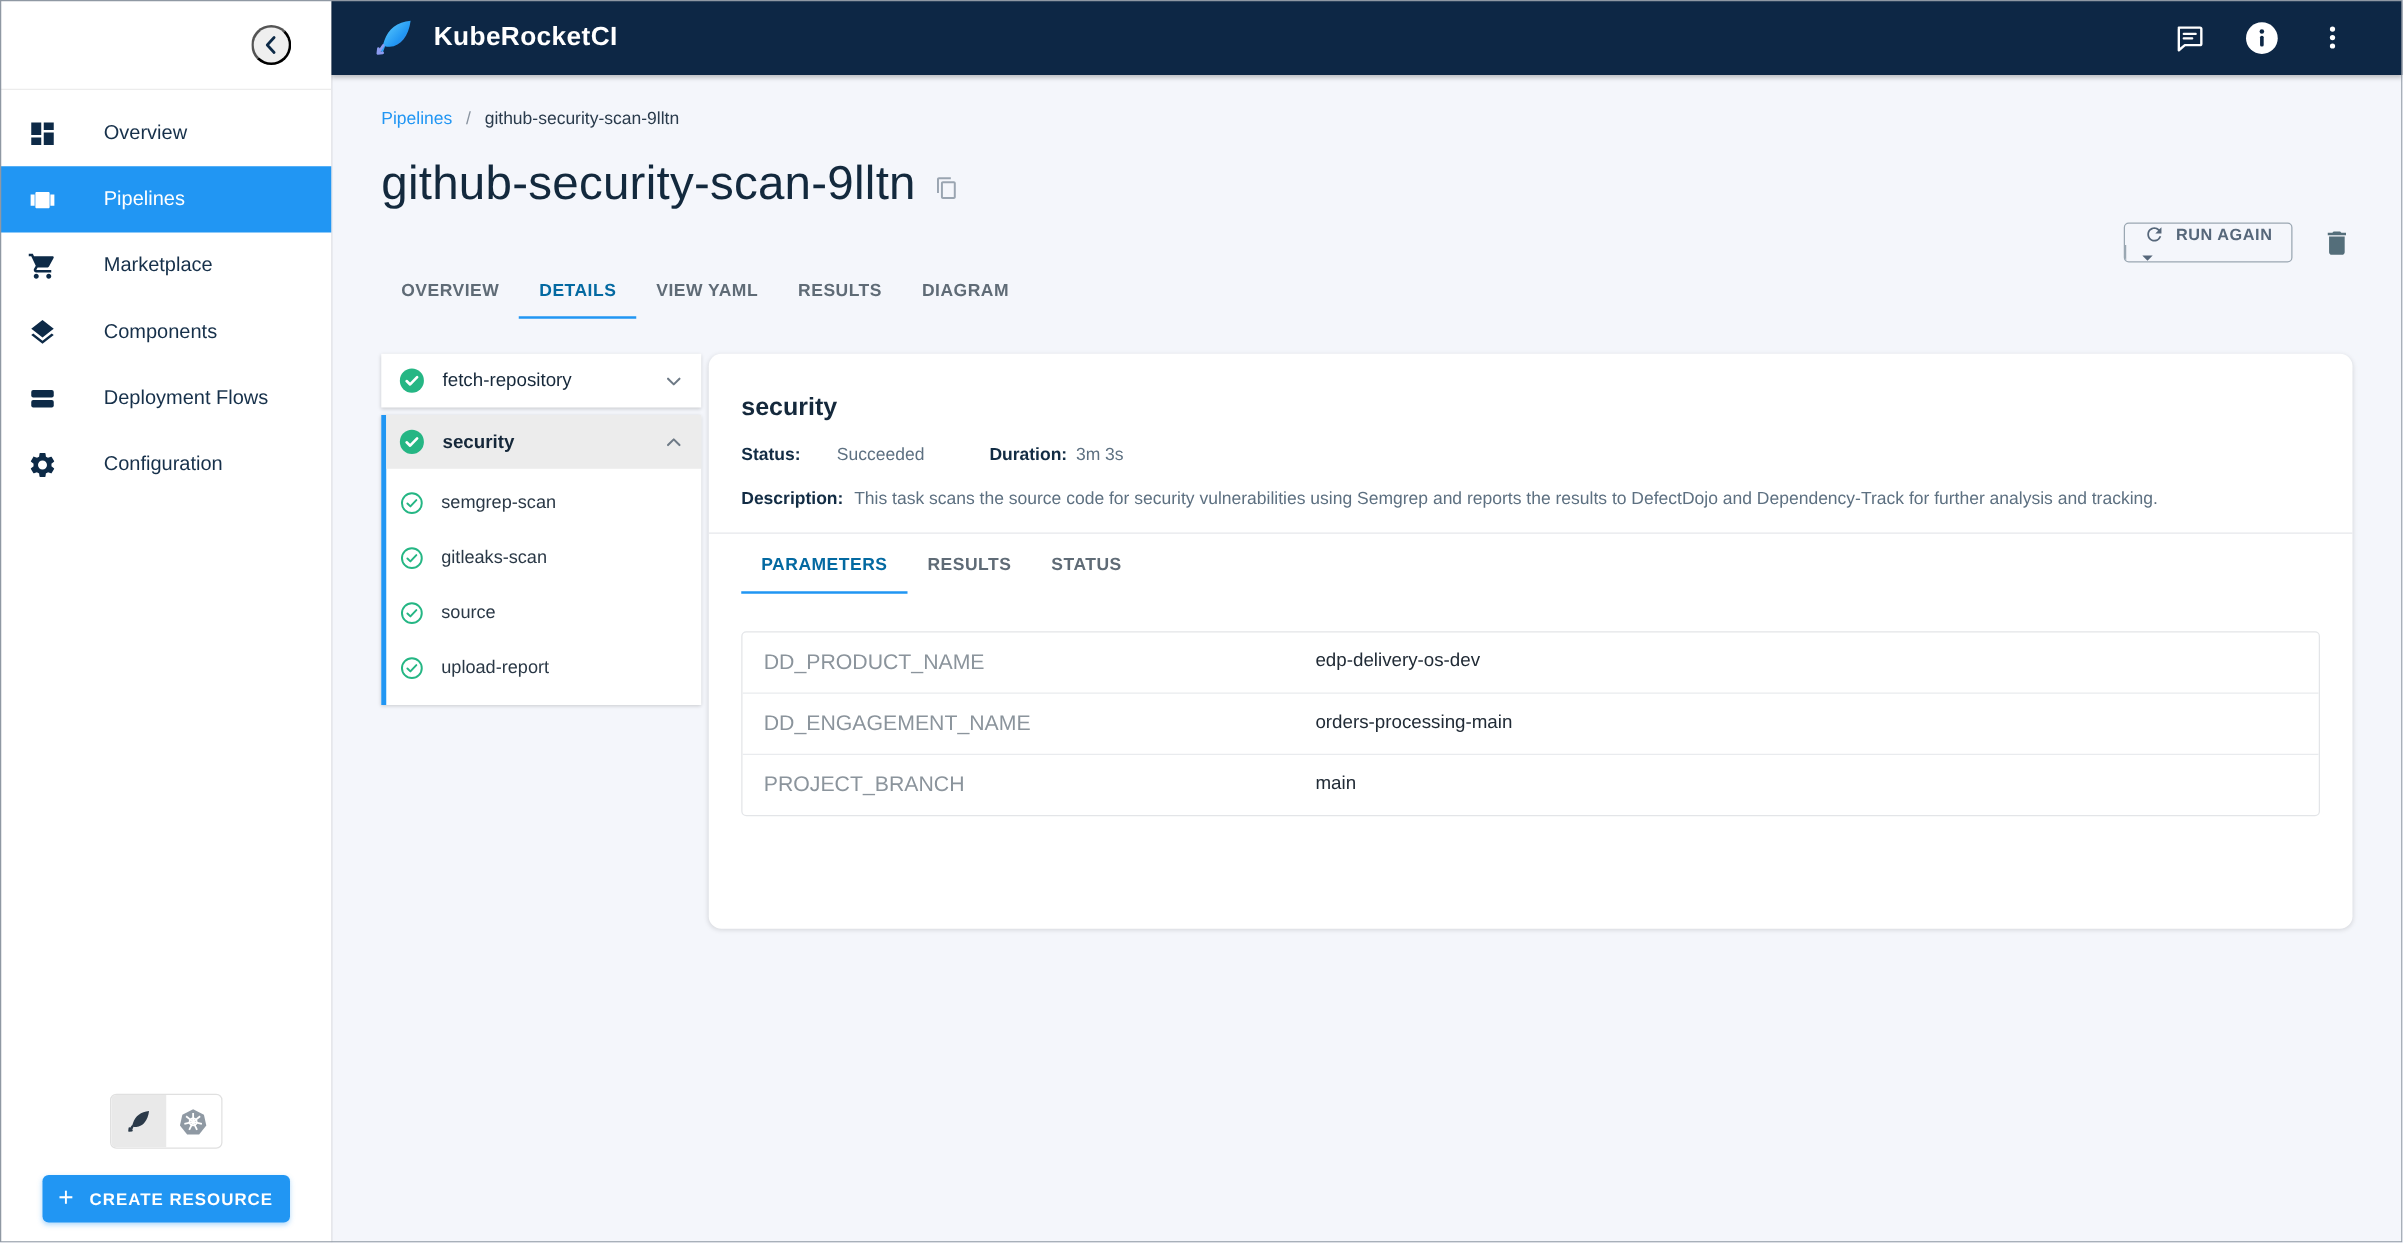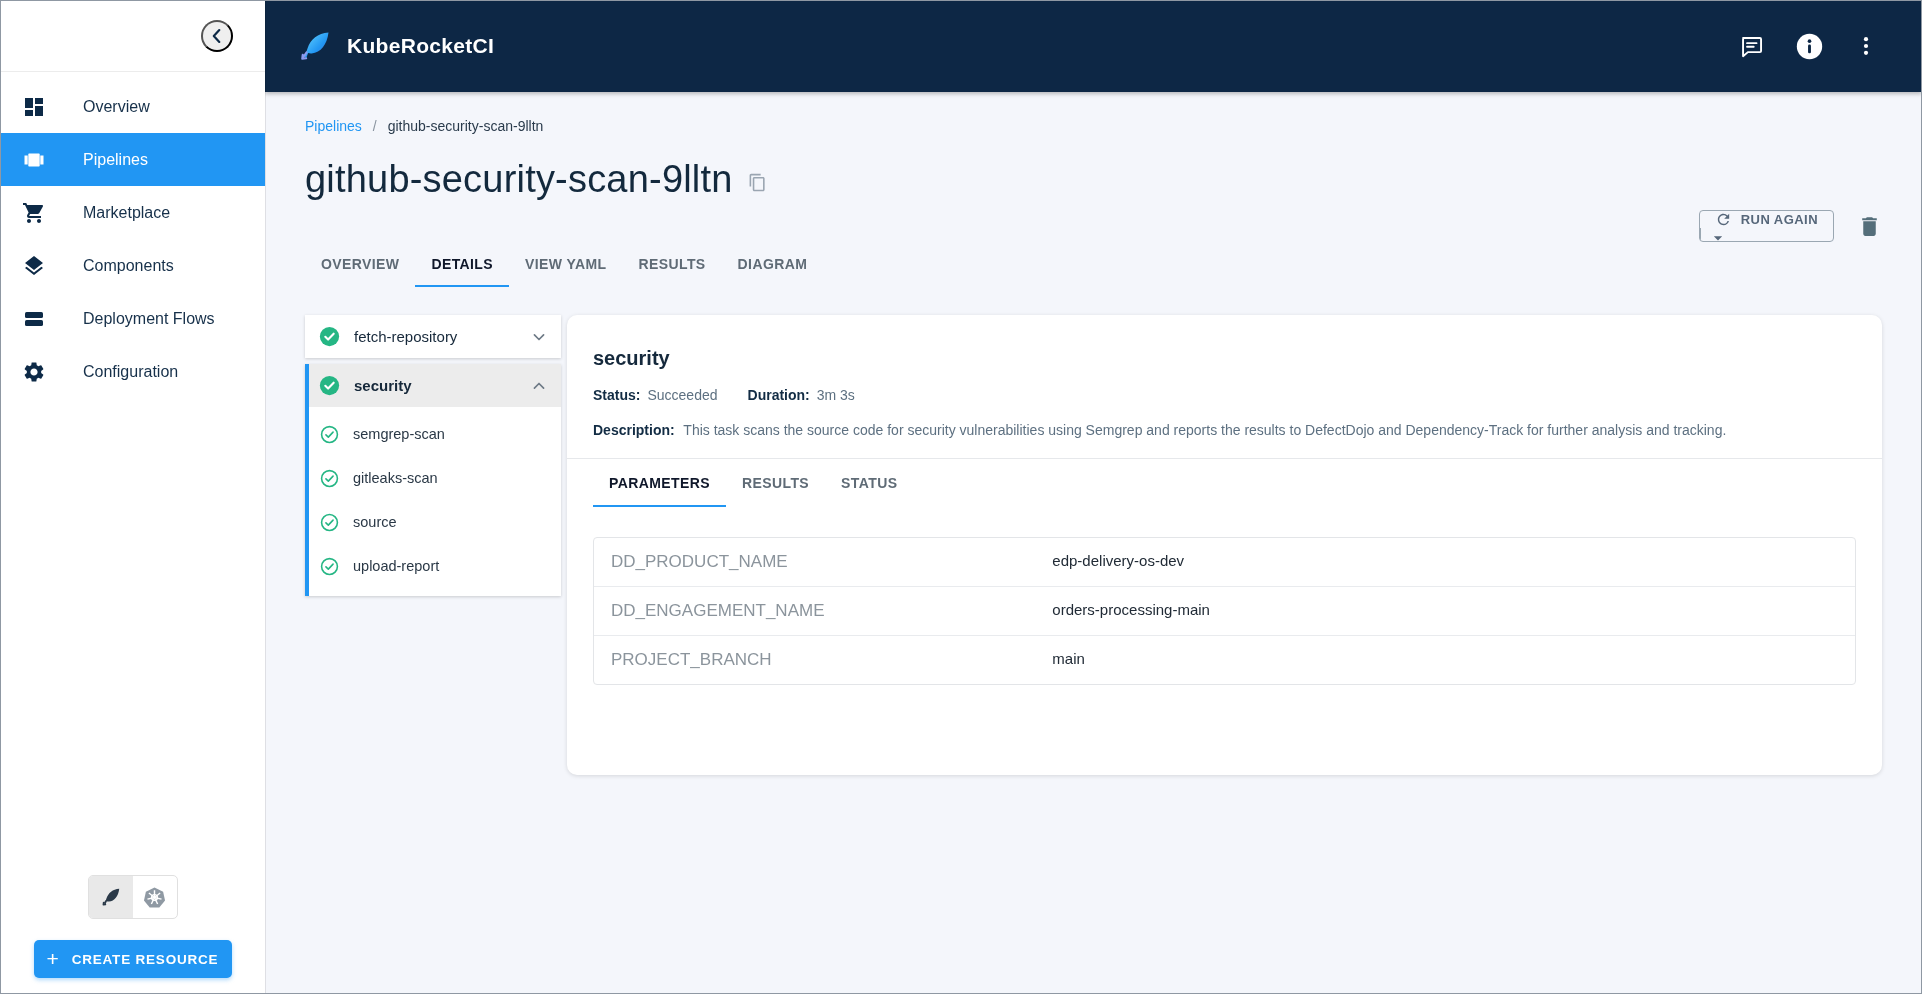--- a/index.html
+++ b/index.html
@@ -28,21 +28,21 @@
   .toggle-btn { width:45px; height:42px; display:flex; align-items:center; justify-content:center; cursor:pointer; }
   .toggle-btn.selected { background:#e9e9e9; }
   .create-btn { width:198px; height:38px; margin:0 auto; background:#2196f3; border:none; border-radius:5px;
                 color:#fff; font-family:"Liberation Sans",sans-serif; font-size:13.5px; font-weight:700;
                 letter-spacing:.8px; display:flex; align-items:center; justify-content:center; gap:12px;
                 cursor:pointer; box-shadow:0 2px 4px rgba(33,150,243,.35); }
   .create-btn .plus { font-size:21px; font-weight:400; line-height:1; margin-top:-2px; }
 
   
   .main { flex:1; display:flex; flex-direction:column; }
-  .appbar { height:92px; background:#0d2745; display:flex; align-items:center;
+  .appbar { height:60px; background:#0d2745; display:flex; align-items:center;
             padding:0 44px 0 32px; box-shadow:0 2px 4px rgba(0,0,0,.25); flex-shrink:0; }
   .brand { display:flex; align-items:center; gap:14px; }
   .brand-title { color:#fff; font-size:21px; font-weight:700; letter-spacing:.3px; }
   .appbar-spacer { flex:1; }
   .appbar-actions { display:flex; align-items:center; gap:30px; }
   .icon-btn { background:none; border:none; cursor:pointer; display:flex; align-items:center; justify-content:center; padding:0; }
 
   .content { flex:1; padding:0 40px; position:relative; }
 
   .breadcrumb { margin-top:26px; display:flex; align-items:center; gap:11px; font-size:14px; }
@@ -59,41 +59,41 @@
                  border-left:1px solid #9aa7b2; cursor:pointer; }
   .trash-btn { margin-left:23px; }
 
   .page-title-row { margin-top:24px; display:flex; align-items:center; gap:15px; }
   .page-title { font-size:38px; font-weight:400; color:#13293d; letter-spacing:.2px; }
   .copy-btn { margin-top:6px; }
 
   .tabs { display:flex; margin-top:40px; }
   .tab { padding:15px 16px 13px 16px; font-size:14px; font-weight:600; letter-spacing:.4px;
          color:#5f6b76; border-bottom:2px solid transparent; cursor:pointer; }
-  .tab.active { color:#0f172a; border-bottom-color:#2196f3; }
+  .tab.active { color:#0369a1; border-bottom-color:#2196f3; }
 
   .content-row { display:flex; align-items:flex-start; margin-top:28px; gap:6px; }
 
   
   .tasks-col { width:256px; flex-shrink:0;text-align:right; }
   .task-card { background:#fff; box-shadow:0 1px 3px rgba(0,0,0,.18); margin-bottom:6px; }
   .task-row { height:43px; display:flex; align-items:center; gap:14px; padding:0 12px 0 14px;
               font-size:15px; color:#16283a; cursor:pointer; }
   .task-row .chev { margin-left:auto; display:flex; }
   .task-group { background:#fff; box-shadow:0 1px 3px rgba(0,0,0,.18); border-left:4px solid #2196f3; margin-bottom:6px; }
   .task-group .task-row.header { background:#ececec; font-weight:700; padding-left:10px; }
   .steps { padding:5px 0 8px 0; }
   .step-row { height:44px; display:flex; align-items:center; gap:14px; padding-left:11px;
               font-size:14.5px; color:#2a3846; cursor:pointer; }
 
   
   .detail-card { flex:1; background:#fff; border-radius:10px; box-shadow:0 1px 4px rgba(0,0,0,.13);
                  padding:26px 26px 0 26px; min-height:460px; }
   .detail-title { font-size:20px; font-weight:700; color:#15293c; margin-top:6px; }
-  .status-row { margin-top:17px; display:flex; font-size:14px; align-items:baseline; }
+  .status-row { margin-top:17px; display:flex; font-size:14px; align-items:baseline;gap:22px; }
   .lbl { font-weight:700; color:#122c44; margin-right:7px; }
   .val { color:#5d7081; }
   .duration-wrap { margin-left:30px; display:flex; align-items:baseline; }
   .desc-row { margin-top:17px; font-size:14px; line-height:1.45; }
   .desc-row .lbl { margin-right:5px; }
   .card-divider { border:none; border-top:1px solid #e6e8eb; margin:18px -26px 0 -26px; }
   .subtabs { display:flex; }
   .subtabs .tab { padding:16px 16px 14px 16px; }
   .param-table { margin-top:30px; border:1px solid #e3e5e8; border-radius:4px; overflow:hidden; }
   .param-row { display:flex; border-top:1px solid #e9ebee; }

